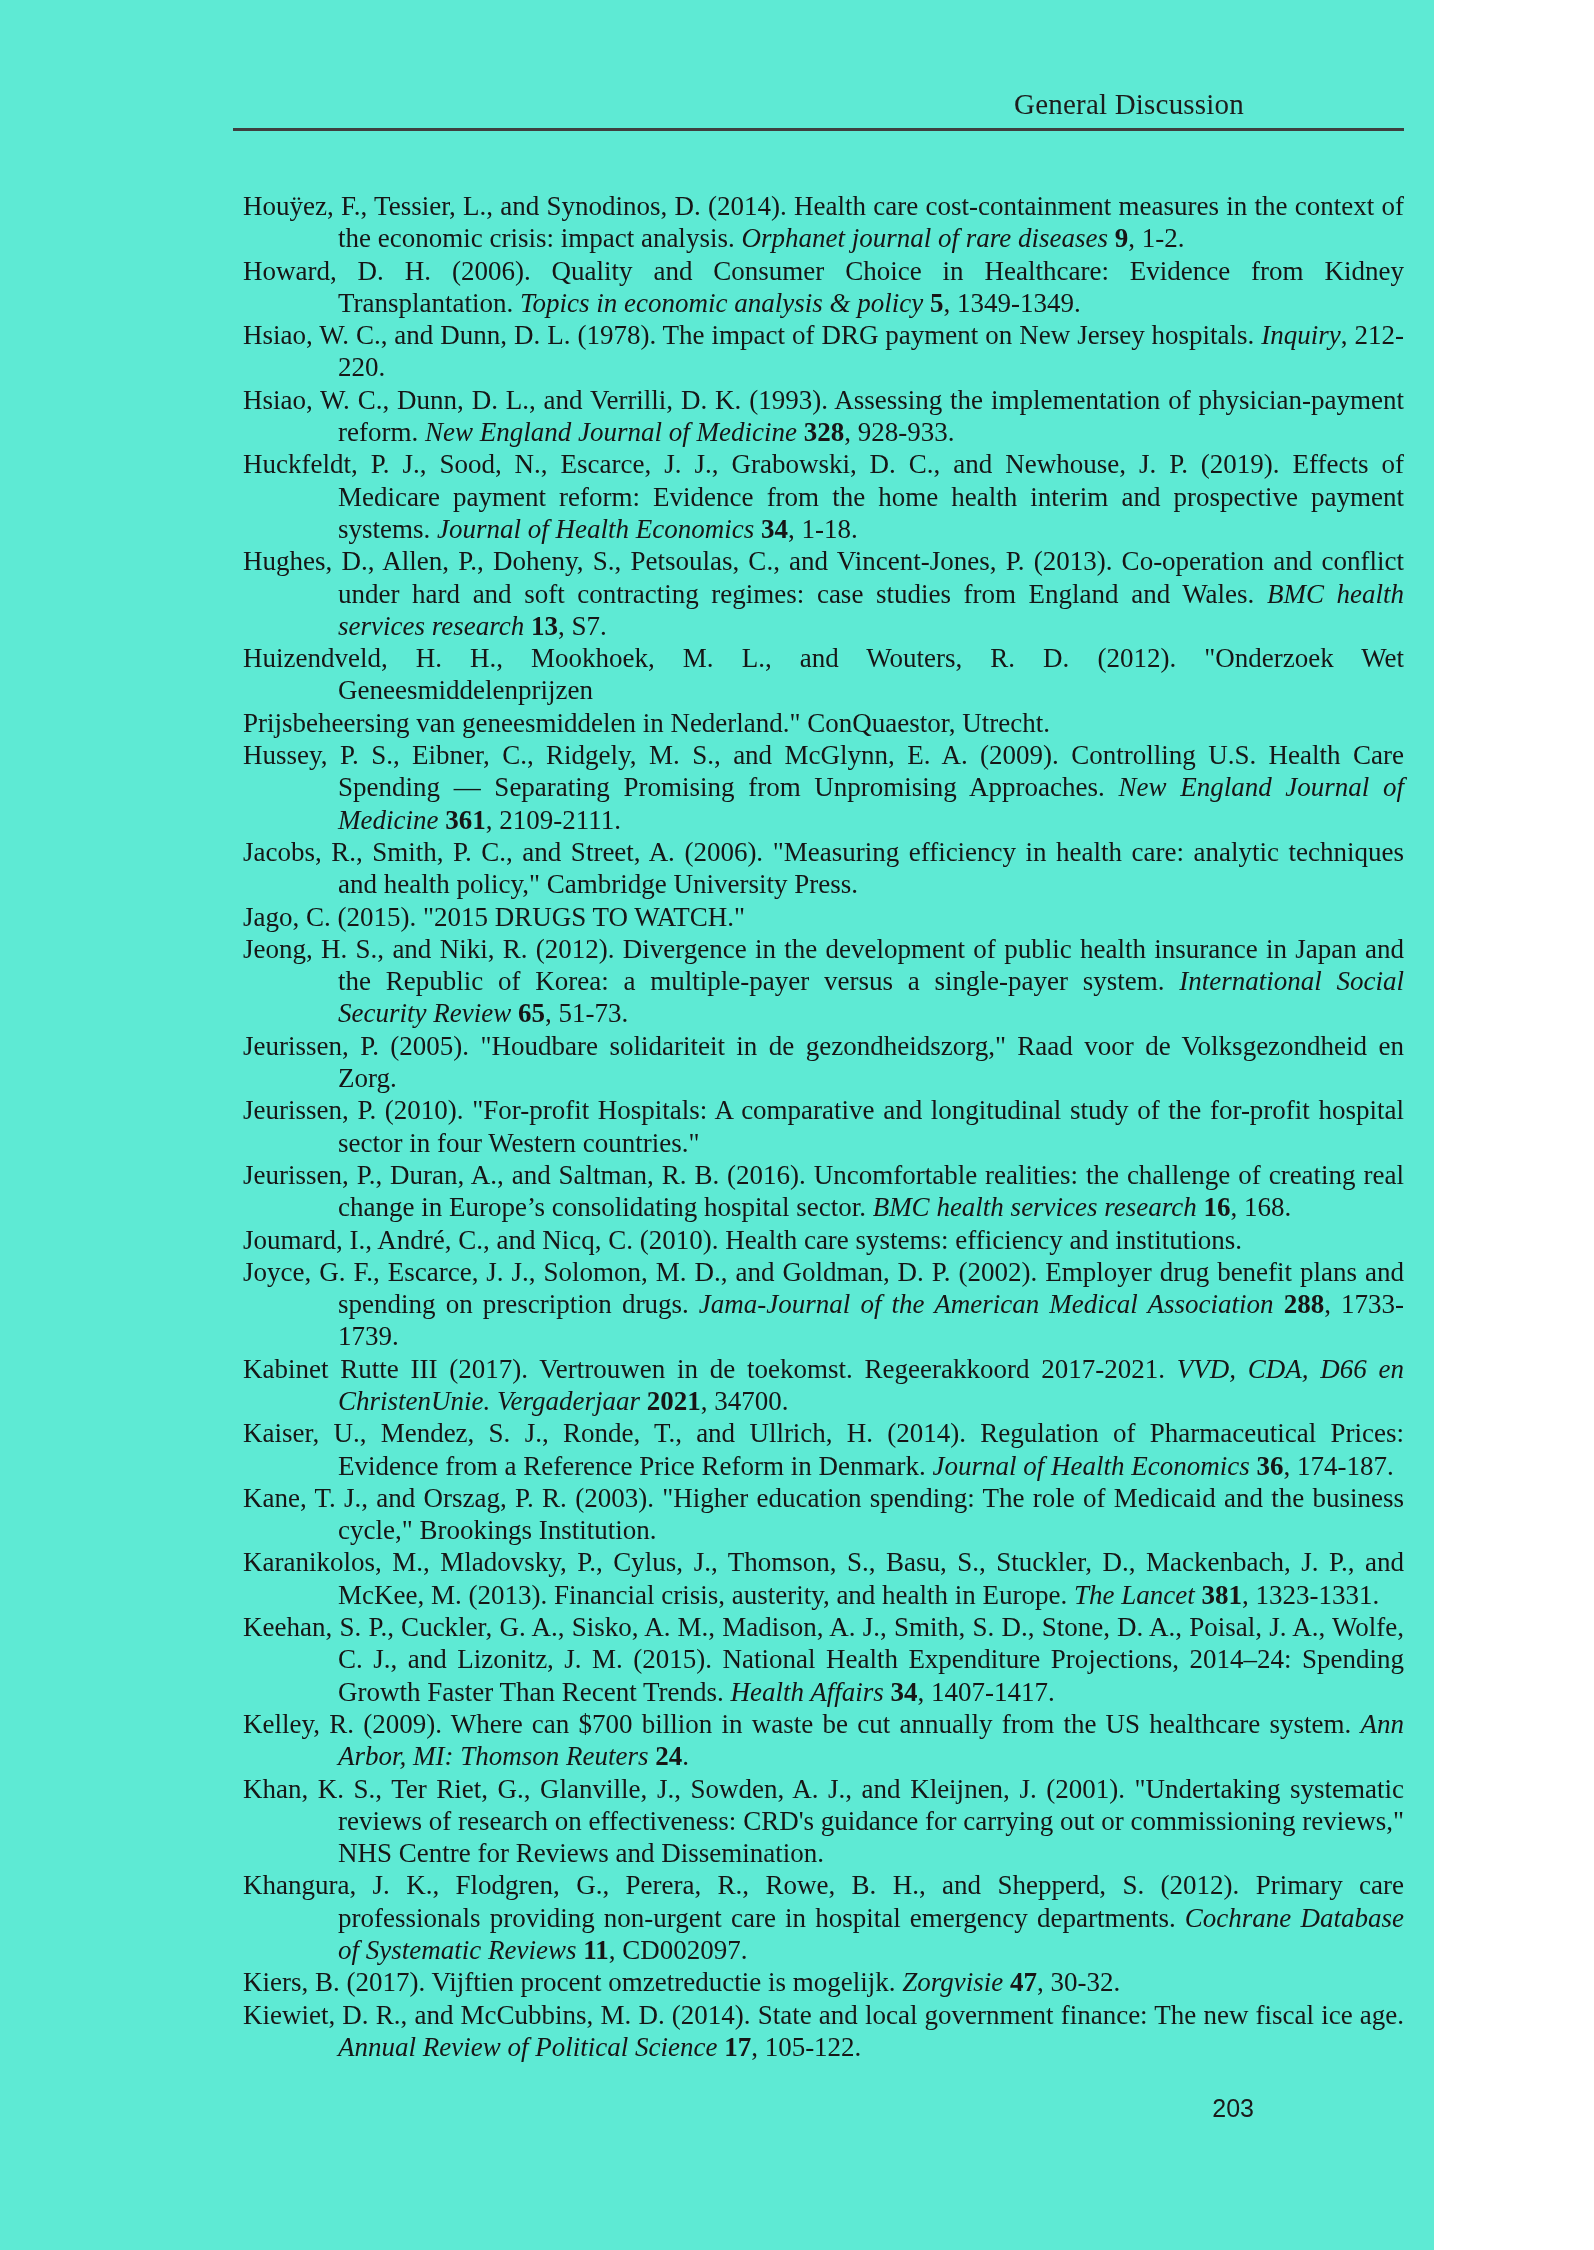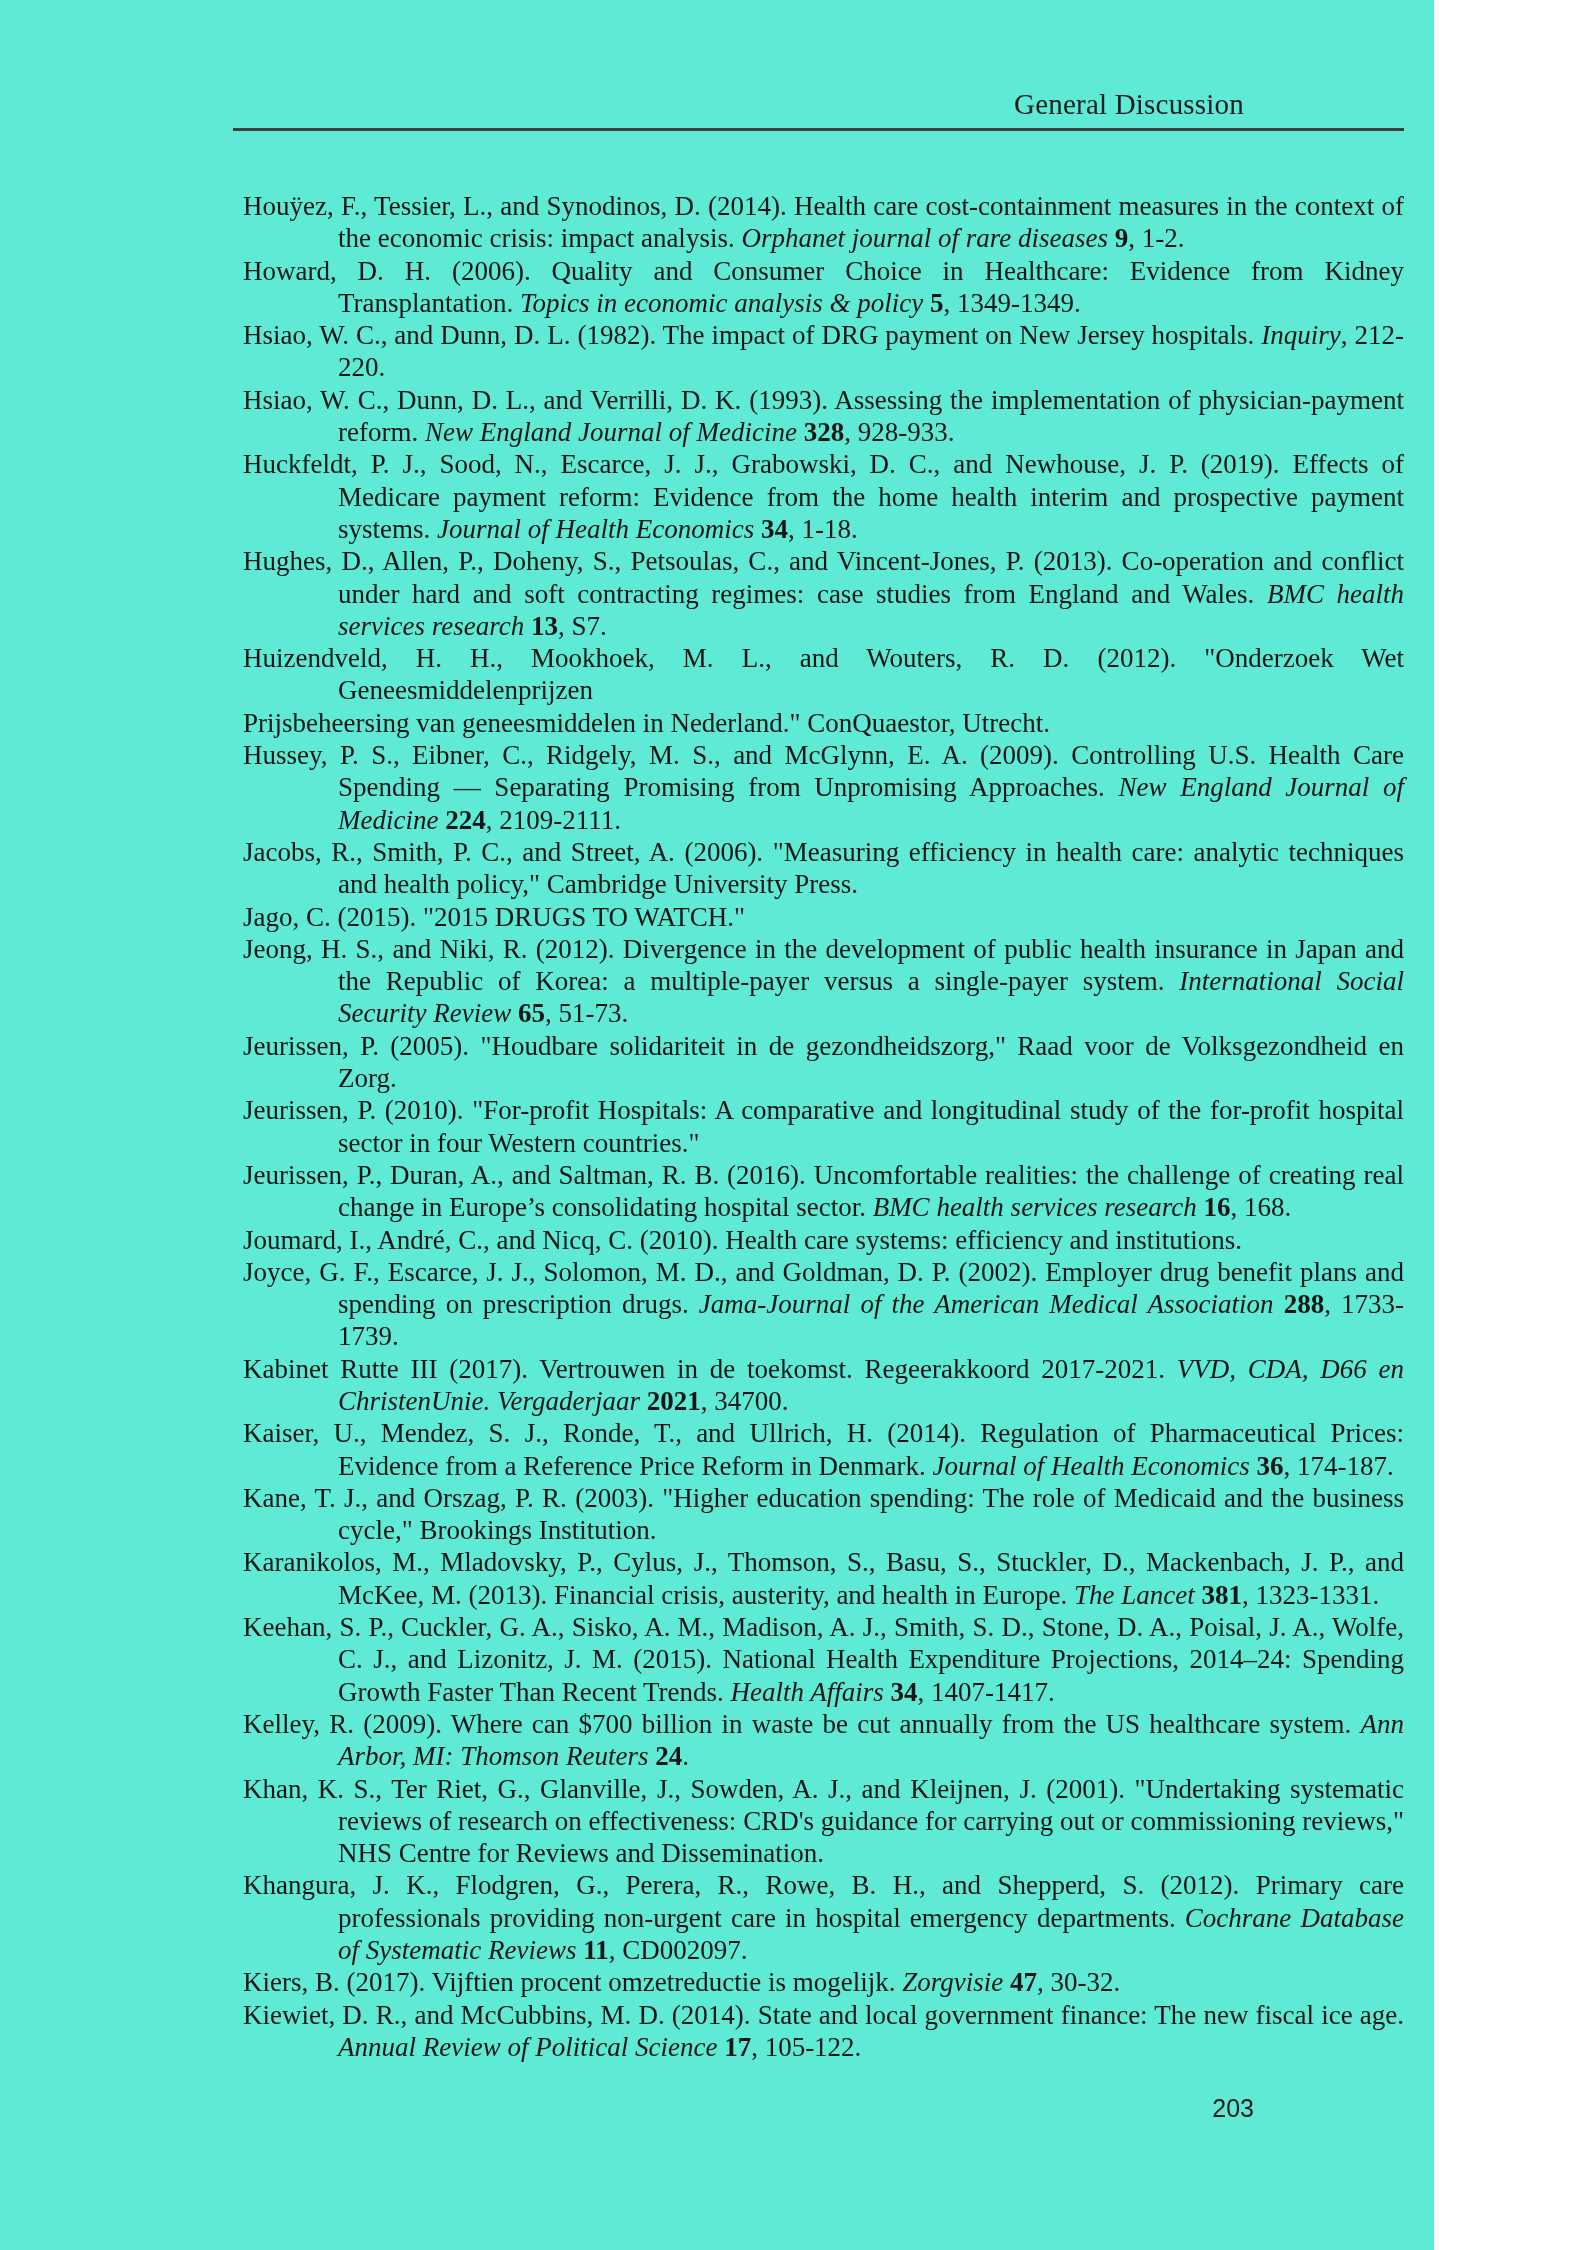--- a/index.html
+++ b/index.html
@@ -65,27 +65,27 @@
 </style>
 </head>
 <body>
 
 <div class="page">
   <div class="running-head">General Discussion</div>
   <div class="header-rule"></div>
   <div class="refs" id="refs">
       <p class="ref"><span>Houÿez, F., Tessier, L., and Synodinos, D. (2014). Health care cost-containment measures in the context of the economic crisis: impact analysis. </span><span class="it">Orphanet journal of rare diseases</span><span> </span><span class="bd">9</span><span>, 1-2.</span></p>
       <p class="ref"><span>Howard, D. H. (2006). Quality and Consumer Choice in Healthcare: Evidence from Kidney Transplantation. </span><span class="it">Topics in economic analysis &amp; policy</span><span> </span><span class="bd">5</span><span>, 1349-1349.</span></p>
-      <p class="ref"><span>Hsiao, W. C., and Dunn, D. L. (1982). The impact of DRG payment on New Jersey hospitals. </span><span class="it">Inquiry</span><span>, 212-220.</span></p>
+      <p class="ref"><span>Hsiao, W. C., and Dunn, D. L. (1978). The impact of DRG payment on New Jersey hospitals. </span><span class="it">Inquiry</span><span>, 212-220.</span></p>
       <p class="ref"><span>Hsiao, W. C., Dunn, D. L., and Verrilli, D. K. (1993). Assessing the implementation of physician-payment reform. </span><span class="it">New England Journal of Medicine</span><span> </span><span class="bd">328</span><span>, 928-933.</span></p>
       <p class="ref"><span>Huckfeldt, P. J., Sood, N., Escarce, J. J., Grabowski, D. C., and Newhouse, J. P. (2019). Effects of Medicare payment reform: Evidence from the home health interim and prospective payment systems. </span><span class="it">Journal of Health Economics</span><span> </span><span class="bd">34</span><span>, 1-18.</span></p>
       <p class="ref"><span>Hughes, D., Allen, P., Doheny, S., Petsoulas, C., and Vincent-Jones, P. (2013). Co-operation and conflict under hard and soft contracting regimes: case studies from England and Wales. </span><span class="it">BMC health services research</span><span> </span><span class="bd">13</span><span>, S7.</span></p>
       <p class="ref"><span>Huizendveld, H. H., Mookhoek, M. L., and Wouters, R. D. (2012). "Onderzoek Wet Geneesmiddelenprijzen</span></p>
       <p class="ref flush"><span>Prijsbeheersing van geneesmiddelen in Nederland." ConQuaestor, Utrecht.</span></p>
-      <p class="ref"><span>Hussey, P. S., Eibner, C., Ridgely, M. S., and McGlynn, E. A. (2009). Controlling U.S. Health Care Spending — Separating Promising from Unpromising Approaches. </span><span class="it">New England Journal of Medicine</span><span> </span><span class="bd">224</span><span>, 2109-2111.</span></p>
+      <p class="ref"><span>Hussey, P. S., Eibner, C., Ridgely, M. S., and McGlynn, E. A. (2009). Controlling U.S. Health Care Spending — Separating Promising from Unpromising Approaches. </span><span class="it">New England Journal of Medicine</span><span> </span><span class="bd">361</span><span>, 2109-2111.</span></p>
       <p class="ref"><span>Jacobs, R., Smith, P. C., and Street, A. (2006). "Measuring efficiency in health care: analytic techniques and health policy," Cambridge University Press.</span></p>
       <p class="ref"><span>Jago, C. (2015). "2015 DRUGS TO WATCH."</span></p>
       <p class="ref"><span>Jeong, H. S., and Niki, R. (2012). Divergence in the development of public health insurance in Japan and the Republic of Korea: a multiple-payer versus a single-payer system. </span><span class="it">International Social Security Review</span><span> </span><span class="bd">65</span><span>, 51-73.</span></p>
       <p class="ref"><span>Jeurissen, P. (2005). "Houdbare solidariteit in de gezondheidszorg," Raad voor de Volksgezondheid en Zorg.</span></p>
       <p class="ref"><span>Jeurissen, P. (2010). "For-profit Hospitals: A comparative and longitudinal study of the for-profit hospital sector in four Western countries."</span></p>
       <p class="ref"><span>Jeurissen, P., Duran, A., and Saltman, R. B. (2016). Uncomfortable realities: the challenge of creating real change in Europe’s consolidating hospital sector. </span><span class="it">BMC health services research</span><span> </span><span class="bd">16</span><span>, 168.</span></p>
       <p class="ref"><span>Joumard, I., André, C., and Nicq, C. (2010). Health care systems: efficiency and institutions.</span></p>
       <p class="ref"><span>Joyce, G. F., Escarce, J. J., Solomon, M. D., and Goldman, D. P. (2002). Employer drug benefit plans and spending on prescription drugs. </span><span class="it">Jama-Journal of the American Medical Association</span><span> </span><span class="bd">288</span><span>, 1733-1739.</span></p>
       <p class="ref"><span>Kabinet Rutte III (2017). Vertrouwen in de toekomst. Regeerakkoord 2017-2021. </span><span class="it">VVD, CDA, D66 en ChristenUnie. Vergaderjaar</span><span> </span><span class="bd">2021</span><span>, 34700.</span></p>
       <p class="ref"><span>Kaiser, U., Mendez, S. J., Ronde, T., and Ullrich, H. (2014). Regulation of Pharmaceutical Prices: Evidence from a Reference Price Reform in Denmark. </span><span class="it">Journal of Health Economics</span><span> </span><span class="bd">36</span><span>, 174-187.</span></p>

